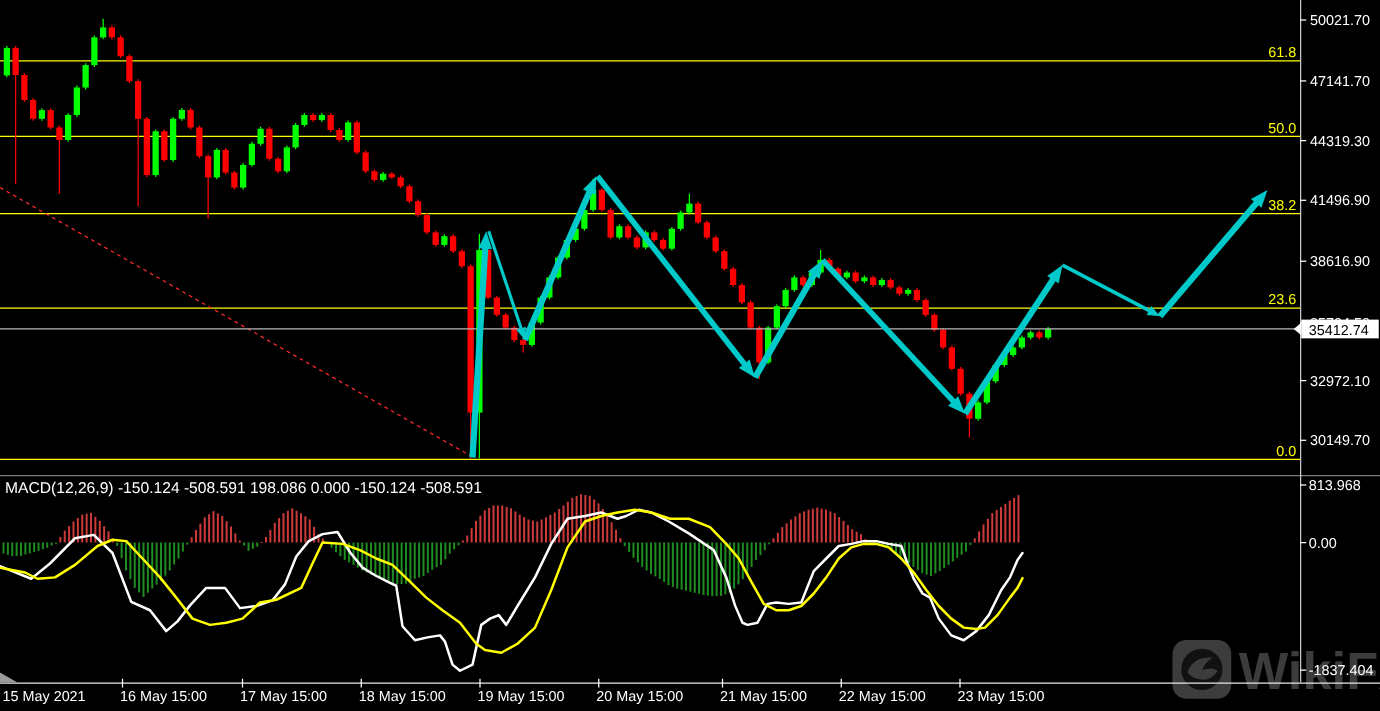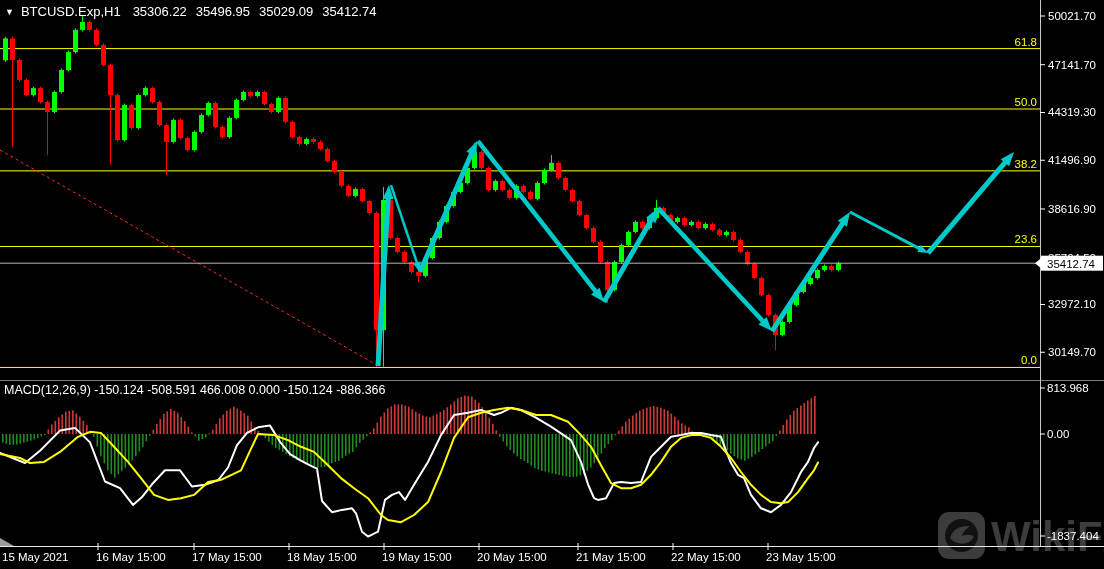--- a/index.html
+++ b/index.html
@@ -583,18 +583,15 @@
         <text x="477" y="561" fill="#FFFFFF" font-size="11.5" font-family="&quot;Liberation Sans&quot;, sans-serif" text-anchor="start" font-weight="normal">20 May 15:00</text>
         <line x1="578" y1="543" x2="578" y2="550" stroke="#FFFFFF" stroke-width="1"></line>
         <text x="576" y="561" fill="#FFFFFF" font-size="11.5" font-family="&quot;Liberation Sans&quot;, sans-serif" text-anchor="start" font-weight="normal">21 May 15:00</text>
         <line x1="673" y1="543" x2="673" y2="550" stroke="#FFFFFF" stroke-width="1"></line>
         <text x="671" y="561" fill="#FFFFFF" font-size="11.5" font-family="&quot;Liberation Sans&quot;, sans-serif" text-anchor="start" font-weight="normal">22 May 15:00</text>
         <line x1="768" y1="543" x2="768" y2="550" stroke="#FFFFFF" stroke-width="1"></line>
         <text x="766" y="561" fill="#FFFFFF" font-size="11.5" font-family="&quot;Liberation Sans&quot;, sans-serif" text-anchor="start" font-weight="normal">23 May 15:00</text>
       </g>
     </svg>
 
-  <div id="title-overlay">
-    <span class="dd">▼</span><span class="sym">BTCUSD.Exp,H1</span><span class="v">35306.22</span><span class="v">35496.95</span><span class="v">35029.09</span><span class="v">35412.74</span>
-  </div>
 
-  <div id="macd-label">MACD(12,26,9) -150.124 -508.591 466.008 0.000 -150.124 -886.366</div>
+  <div id="macd-label">MACD(12,26,9) -150.124 -508.591 198.086 0.000 -150.124 -508.591</div>
 </div>
 
 </body></html>

